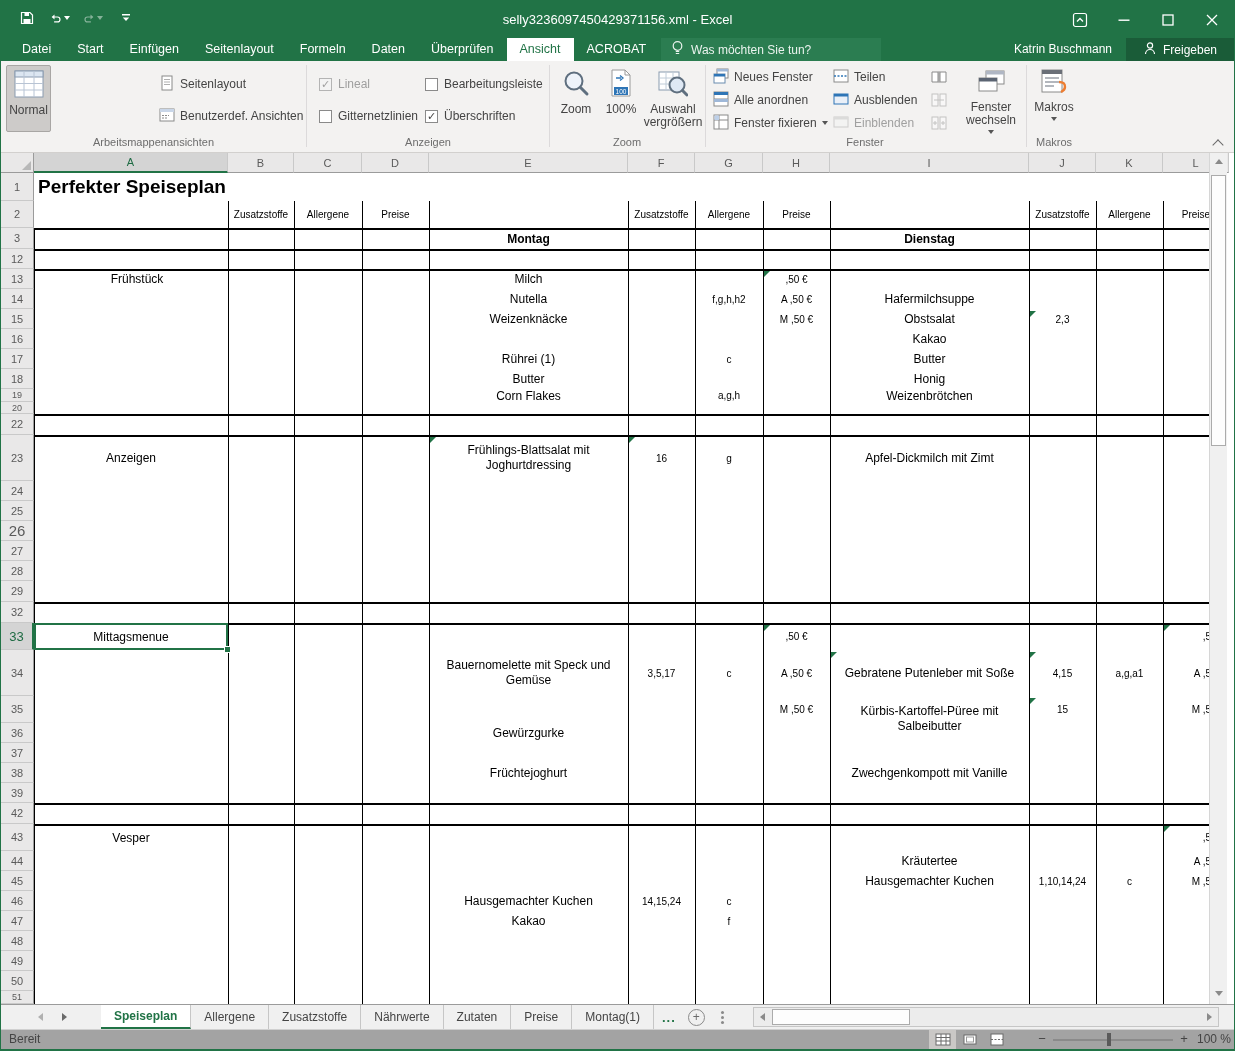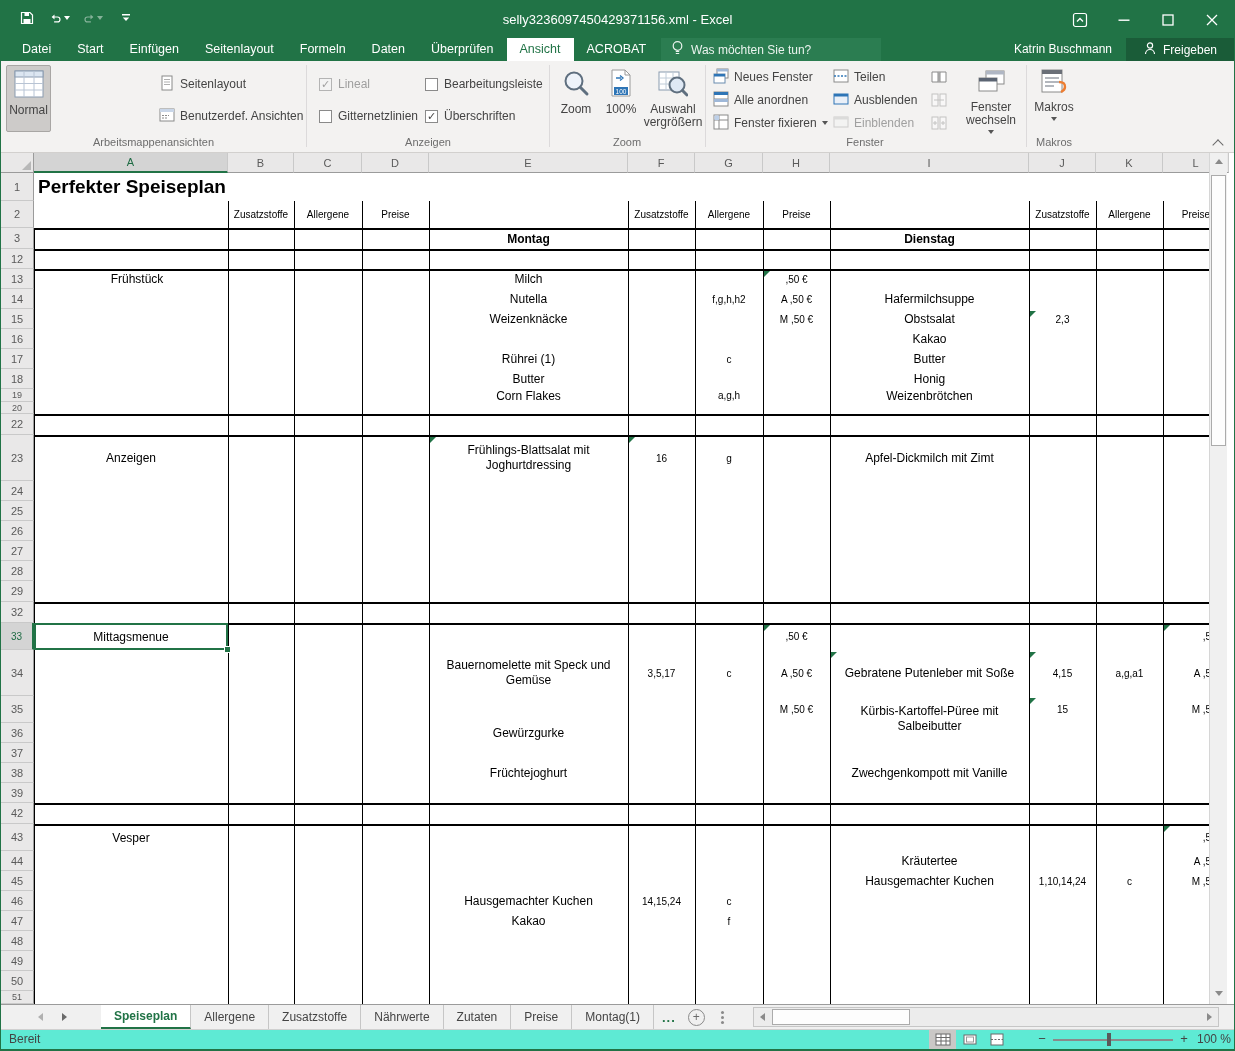--- a/index.html
+++ b/index.html
@@ -88,21 +88,21 @@
   .more-tabs{display:flex;align-items:center;padding:0 8px;color:#217346;font-weight:bold;font-size:13px;letter-spacing:1px;}
   .addsheet{align-self:center;width:15px;height:15px;border:1px solid #8a8a8a;border-radius:50%;margin-left:4px;
             display:flex;align-items:center;justify-content:center;font-size:12px;color:#6a6a6a;line-height:13px;}
   .kebab{align-self:center;margin-left:16px;width:3px;height:3px;background:#8a8a8a;border-radius:50%;
          box-shadow:0 5px 0 #8a8a8a,0 -5px 0 #8a8a8a;}
   .hscroll{position:absolute;left:752px;top:2px;width:466px;height:20px;background:#ececec;
            border:1px solid #c6c6c6;box-sizing:border-box;}
   .hthumb{position:absolute;left:18px;top:1px;width:138px;height:16px;background:#fdfdfd;border:1px solid #ababab;box-sizing:border-box;}
   .harrow{position:absolute;top:1px;width:15px;height:16px;display:flex;align-items:center;justify-content:center;}
   
-  .statusbar{position:absolute;left:0;top:1028px;width:100%;height:20px;background:#5eead4;
+  .statusbar{position:absolute;left:0;top:1028px;width:100%;height:20px;background:#a3a3a3;
              border-top:1px solid #d0d0d0;font-size:12px;color:#444;box-sizing:border-box;z-index:6;}
   .mode{position:absolute;left:8px;top:2px;}
   .viewbtns{position:absolute;left:928px;top:0;display:flex;height:19px;}
   .vbtn{width:27px;display:flex;align-items:center;justify-content:center;}
   .vbtn.selected{background:#cac8c6;}
   .zminus,.zplus{position:absolute;top:1px;font-size:13px;color:#444;width:14px;text-align:center;}
   .ztrack{position:absolute;left:1052px;top:9px;width:120px;height:2px;background:#8a8a8a;}
   .zhandle{position:absolute;left:1106px;top:3px;width:4px;height:13px;background:#5a5a5a;}
   .zlabel{position:absolute;left:1188px;top:2px;width:42px;text-align:right;}
   .green-strip{position:absolute;left:0;top:1048px;width:100%;height:3px;background:#217346;z-index:7;}
@@ -422,26 +422,26 @@
       <div class="rowh" style="position: absolute; left: 0px; top: 308px; width: 33px; height: 20px; font-size: 11px;">15</div>
       <div class="rowh" style="position: absolute; left: 0px; top: 328px; width: 33px; height: 20px; font-size: 11px;">16</div>
       <div class="rowh" style="position: absolute; left: 0px; top: 348px; width: 33px; height: 20px; font-size: 11px;">17</div>
       <div class="rowh" style="position: absolute; left: 0px; top: 368px; width: 33px; height: 20px; font-size: 11px;">18</div>
       <div class="rowh" style="position: absolute; left: 0px; top: 388px; width: 33px; height: 13px; font-size: 9px;">19</div>
       <div class="rowh" style="position: absolute; left: 0px; top: 401px; width: 33px; height: 12px; font-size: 9px;">20</div>
       <div class="rowh" style="position: absolute; left: 0px; top: 413px; width: 33px; height: 21px; font-size: 11px;">22</div>
       <div class="rowh" style="position: absolute; left: 0px; top: 434px; width: 33px; height: 46px; font-size: 11px;">23</div>
       <div class="rowh" style="position: absolute; left: 0px; top: 480px; width: 33px; height: 20px; font-size: 11px;">24</div>
       <div class="rowh" style="position: absolute; left: 0px; top: 500px; width: 33px; height: 20px; font-size: 11px;">25</div>
-      <div class="rowh" style="position: absolute; left: 0px; top: 520px; width: 33px; height: 20px; font-size: 11px;">26</div>
+      <div class="rowh" style="position: absolute; left: 0px; top: 520px; width: 33px; height: 20px; font-size: 15px;">26</div>
       <div class="rowh" style="position: absolute; left: 0px; top: 540px; width: 33px; height: 20px; font-size: 11px;">27</div>
       <div class="rowh" style="position: absolute; left: 0px; top: 560px; width: 33px; height: 20px; font-size: 11px;">28</div>
       <div class="rowh" style="position: absolute; left: 0px; top: 580px; width: 33px; height: 21px; font-size: 11px;">29</div>
       <div class="rowh" style="position: absolute; left: 0px; top: 601px; width: 33px; height: 21px; font-size: 11px;">32</div>
-      <div class="rowh sel" style="position: absolute; left: 0px; top: 622px; width: 33px; height: 27px; font-size: 10px;">33</div>
+      <div class="rowh sel" style="position: absolute; left: 0px; top: 622px; width: 33px; height: 27px; font-size: 13px;">33</div>
       <div class="rowh" style="position: absolute; left: 0px; top: 649px; width: 33px; height: 46px; font-size: 11px;">34</div>
       <div class="rowh" style="position: absolute; left: 0px; top: 695px; width: 33px; height: 27px; font-size: 11px;">35</div>
       <div class="rowh" style="position: absolute; left: 0px; top: 722px; width: 33px; height: 20px; font-size: 11px;">36</div>
       <div class="rowh" style="position: absolute; left: 0px; top: 742px; width: 33px; height: 20px; font-size: 11px;">37</div>
       <div class="rowh" style="position: absolute; left: 0px; top: 762px; width: 33px; height: 20px; font-size: 11px;">38</div>
       <div class="rowh" style="position: absolute; left: 0px; top: 782px; width: 33px; height: 20px; font-size: 11px;">39</div>
       <div class="rowh" style="position: absolute; left: 0px; top: 802px; width: 33px; height: 21px; font-size: 11px;">42</div>
       <div class="rowh" style="position: absolute; left: 0px; top: 823px; width: 33px; height: 27px; font-size: 11px;">43</div>
       <div class="rowh" style="position: absolute; left: 0px; top: 850px; width: 33px; height: 20px; font-size: 11px;">44</div>
       <div class="rowh" style="position: absolute; left: 0px; top: 870px; width: 33px; height: 20px; font-size: 11px;">45</div>

